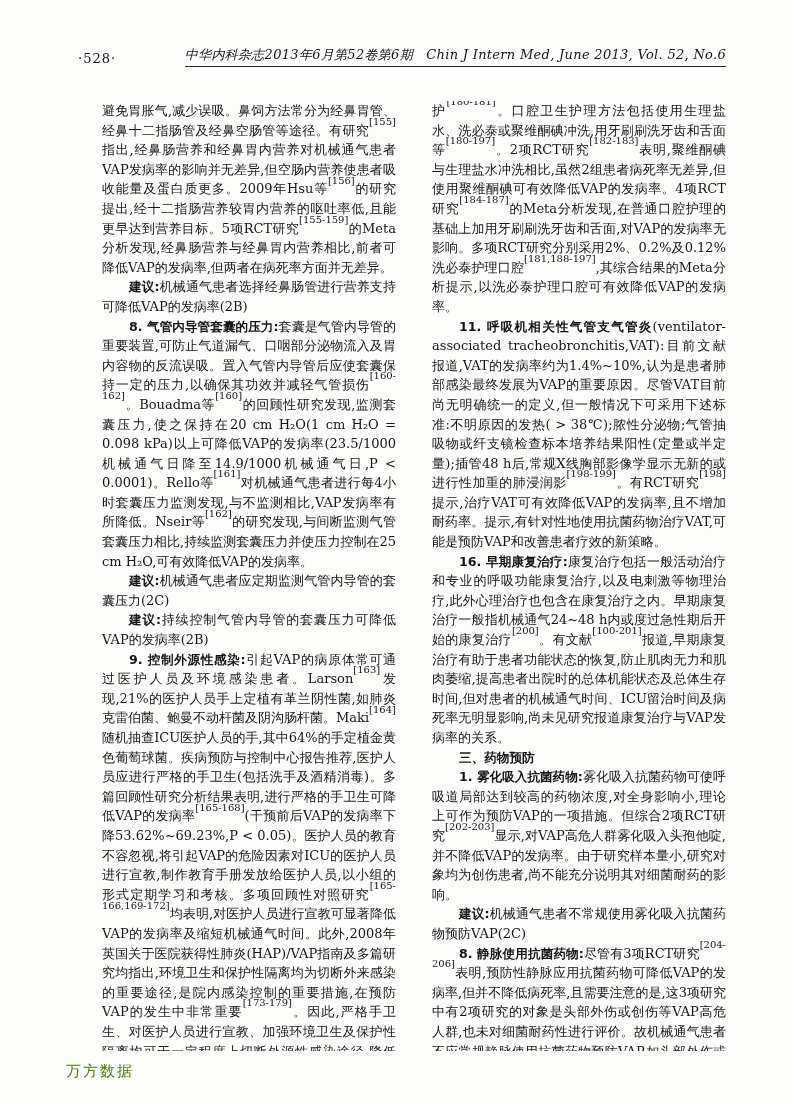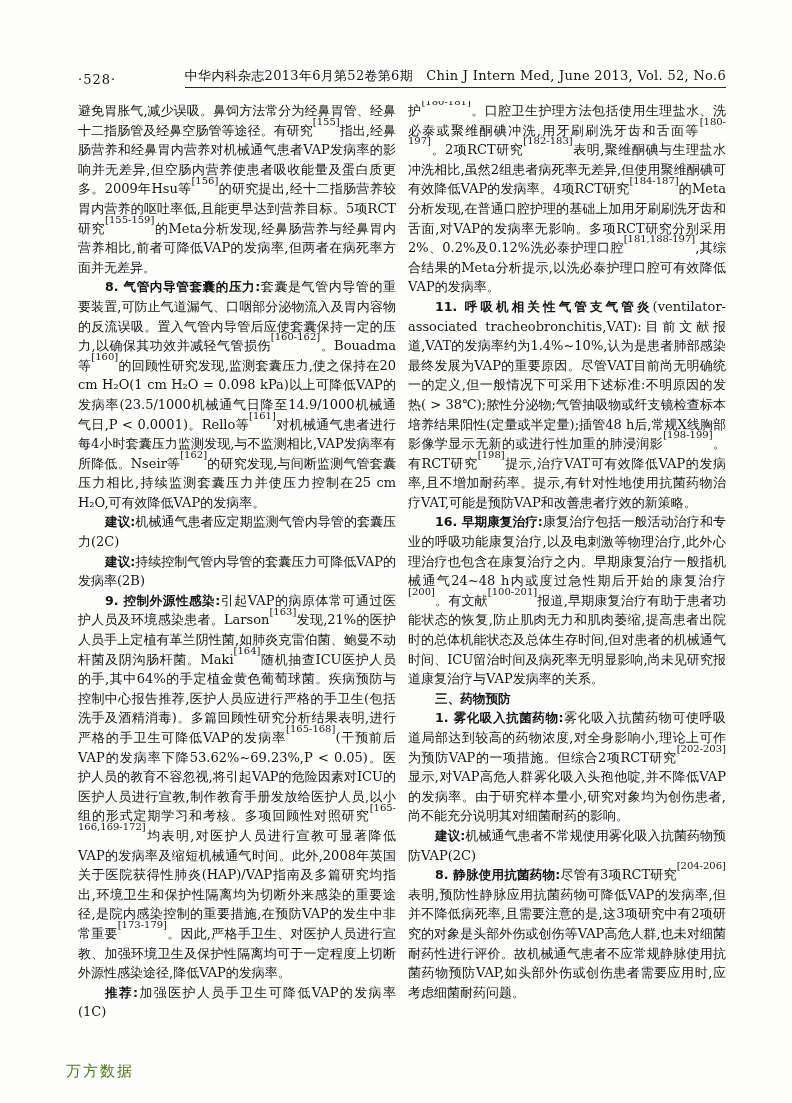--- a/index.html
+++ b/index.html
@@ -7,40 +7,41 @@
     width:792px;height:1103px;
     background:#fdfdfc;
     font-family:"DejaVu Serif","Liberation Serif",serif;
     color:#161616;
     -webkit-font-smoothing:antialiased;
   }
   .page{position:relative;width:792px;height:1103px;overflow:hidden;background:#fdfdfc;}
 
   
   .header{
-    position:absolute;top:68px;left:78px;width:648px;
+    position:absolute;top:47px;left:78px;width:648px;
     display:flex;align-items:flex-end;
     font-size:13px;line-height:16px;
   }
   .page-number{flex:0 0 auto;letter-spacing:1px;}
   .header-spacer{flex:1 1 auto;}
   .journal-line{
     flex:0 0 auto;
     border-bottom:1px solid #2a2a2a;
     padding-bottom:3px;
     letter-spacing:0.3px;
     white-space:nowrap;
+    font-style:italic;
   }
 
   
   .columns{
     position:absolute;top:101px;left:78px;width:648px;height:950px;
     display:flex;gap:12px;
   }
-  .col{width:318px;height:100%;overflow:hidden;}
+  .col{width:318px;height:100%;overflow:hidden;margin-left:24px;}
 
   p.para{
     margin:0;padding:0;
     font-size:13px;line-height:19.6px;
     text-align:justify;
     text-indent:2.08em;
     word-break:break-word;
   }
   p.para.no-indent{text-indent:0;}
   .lead{
@@ -72,20 +73,21 @@
 
   <div class="header">
     <span class="page-number">·528·</span>
     <span class="header-spacer"></span>
     <span class="journal-line">中华内科杂志2013年6月第52卷第6期　Chin J Intern Med, June 2013, Vol. 52, No.6</span>
   </div>
 
   <div class="columns">
     <div class="col" id="col-left">
         <p class="para no-indent">避免胃胀气,减少误吸。鼻饲方法常分为经鼻胃管、经鼻十二指肠管及经鼻空肠管等途径。有研究<sup class="ref">[155]</sup>指出,经鼻肠营养和经鼻胃内营养对机械通气患者VAP发病率的影响并无差异,但空肠内营养使患者吸收能量及蛋白质更多。2009年Hsu等<sup class="ref">[156]</sup>的研究提出,经十二指肠营养较胃内营养的呕吐率低,且能更早达到营养目标。5项RCT研究<sup class="ref">[155-159]</sup>的Meta分析发现,经鼻肠营养与经鼻胃内营养相比,前者可降低VAP的发病率,但两者在病死率方面并无差异。</p>
+        <p class="para"><span class="lead">建议:</span>机械通气患者选择经鼻肠管进行营养支持可降低VAP的发病率(2B)</p>
         <p class="para"><span class="lead">8. 气管内导管套囊的压力:</span>套囊是气管内导管的重要装置,可防止气道漏气、口咽部分泌物流入及胃内容物的反流误吸。置入气管内导管后应使套囊保持一定的压力,以确保其功效并减轻气管损伤<sup class="ref">[160-162]</sup>。Bouadma等<sup class="ref">[160]</sup>的回顾性研究发现,监测套囊压力,使之保持在20 cm H₂O(1 cm H₂O = 0.098 kPa)以上可降低VAP的发病率(23.5/1000机械通气日降至14.9/1000机械通气日,P &lt; 0.0001)。Rello等<sup class="ref">[161]</sup>对机械通气患者进行每4小时套囊压力监测发现,与不监测相比,VAP发病率有所降低。Nseir等<sup class="ref">[162]</sup>的研究发现,与间断监测气管套囊压力相比,持续监测套囊压力并使压力控制在25 cm H₂O,可有效降低VAP的发病率。</p>
         <p class="para"><span class="lead">建议:</span>机械通气患者应定期监测气管内导管的套囊压力(2C)</p>
         <p class="para"><span class="lead">建议:</span>持续控制气管内导管的套囊压力可降低VAP的发病率(2B)</p>
         <p class="para"><span class="lead">9. 控制外源性感染:</span>引起VAP的病原体常可通过医护人员及环境感染患者。Larson<sup class="ref">[163]</sup>发现,21%的医护人员手上定植有革兰阴性菌,如肺炎克雷伯菌、鲍曼不动杆菌及阴沟肠杆菌。Maki<sup class="ref">[164]</sup>随机抽查ICU医护人员的手,其中64%的手定植金黄色葡萄球菌。疾病预防与控制中心报告推荐,医护人员应进行严格的手卫生(包括洗手及酒精消毒)。多篇回顾性研究分析结果表明,进行严格的手卫生可降低VAP的发病率<sup class="ref">[165-168]</sup>(干预前后VAP的发病率下降53.62%~69.23%,P &lt; 0.05)。医护人员的教育不容忽视,将引起VAP的危险因素对ICU的医护人员进行宣教,制作教育手册发放给医护人员,以小组的形式定期学习和考核。多项回顾性对照研究<sup class="ref">[165-166,169-172]</sup>均表明,对医护人员进行宣教可显著降低VAP的发病率及缩短机械通气时间。此外,2008年英国关于医院获得性肺炎(HAP)/VAP指南及多篇研究均指出,环境卫生和保护性隔离均为切断外来感染的重要途径,是院内感染控制的重要措施,在预防VAP的发生中非常重要<sup class="ref">[173-179]</sup>。因此,严格手卫生、对医护人员进行宣教、加强环境卫生及保护性隔离均可于一定程度上切断外源性感染途径,降低VAP的发病率。</p>
         <p class="para"><span class="lead">推荐:</span>加强医护人员手卫生可降低VAP的发病率(1C)</p>
       </div>
     <div class="col" id="col-right">
         <p class="para no-indent">护<sup class="ref">[180-181]</sup>。口腔卫生护理方法包括使用生理盐水、洗必泰或聚维酮碘冲洗,用牙刷刷洗牙齿和舌面等<sup class="ref">[180-197]</sup>。2项RCT研究<sup class="ref">[182-183]</sup>表明,聚维酮碘与生理盐水冲洗相比,虽然2组患者病死率无差异,但使用聚维酮碘可有效降低VAP的发病率。4项RCT研究<sup class="ref">[184-187]</sup>的Meta分析发现,在普通口腔护理的基础上加用牙刷刷洗牙齿和舌面,对VAP的发病率无影响。多项RCT研究分别采用2%、0.2%及0.12%洗必泰护理口腔<sup class="ref">[181,188-197]</sup>,其综合结果的Meta分析提示,以洗必泰护理口腔可有效降低VAP的发病率。</p>
         <p class="para"><span class="lead">11. 呼吸机相关性气管支气管炎</span>(ventilator-associated tracheobronchitis,VAT):目前文献报道,VAT的发病率约为1.4%~10%,认为是患者肺部感染最终发展为VAP的重要原因。尽管VAT目前尚无明确统一的定义,但一般情况下可采用下述标准:不明原因的发热( &gt; 38℃);脓性分泌物;气管抽吸物或纤支镜检查标本培养结果阳性(定量或半定量);插管48 h后,常规X线胸部影像学显示无新的或进行性加重的肺浸润影<sup class="ref">[198-199]</sup>。有RCT研究<sup class="ref">[198]</sup>提示,治疗VAT可有效降低VAP的发病率,且不增加耐药率。提示,有针对性地使用抗菌药物治疗VAT,可能是预防VAP和改善患者疗效的新策略。</p>
         <p class="para"><span class="lead">16. 早期康复治疗:</span>康复治疗包括一般活动治疗和专业的呼吸功能康复治疗,以及电刺激等物理治疗,此外心理治疗也包含在康复治疗之内。早期康复治疗一般指机械通气24~48 h内或度过急性期后开始的康复治疗<sup class="ref">[200]</sup>。有文献<sup class="ref">[100-201]</sup>报道,早期康复治疗有助于患者功能状态的恢复,防止肌肉无力和肌肉萎缩,提高患者出院时的总体机能状态及总体生存时间,但对患者的机械通气时间、ICU留治时间及病死率无明显影响,尚未见研究报道康复治疗与VAP发病率的关系。</p>

